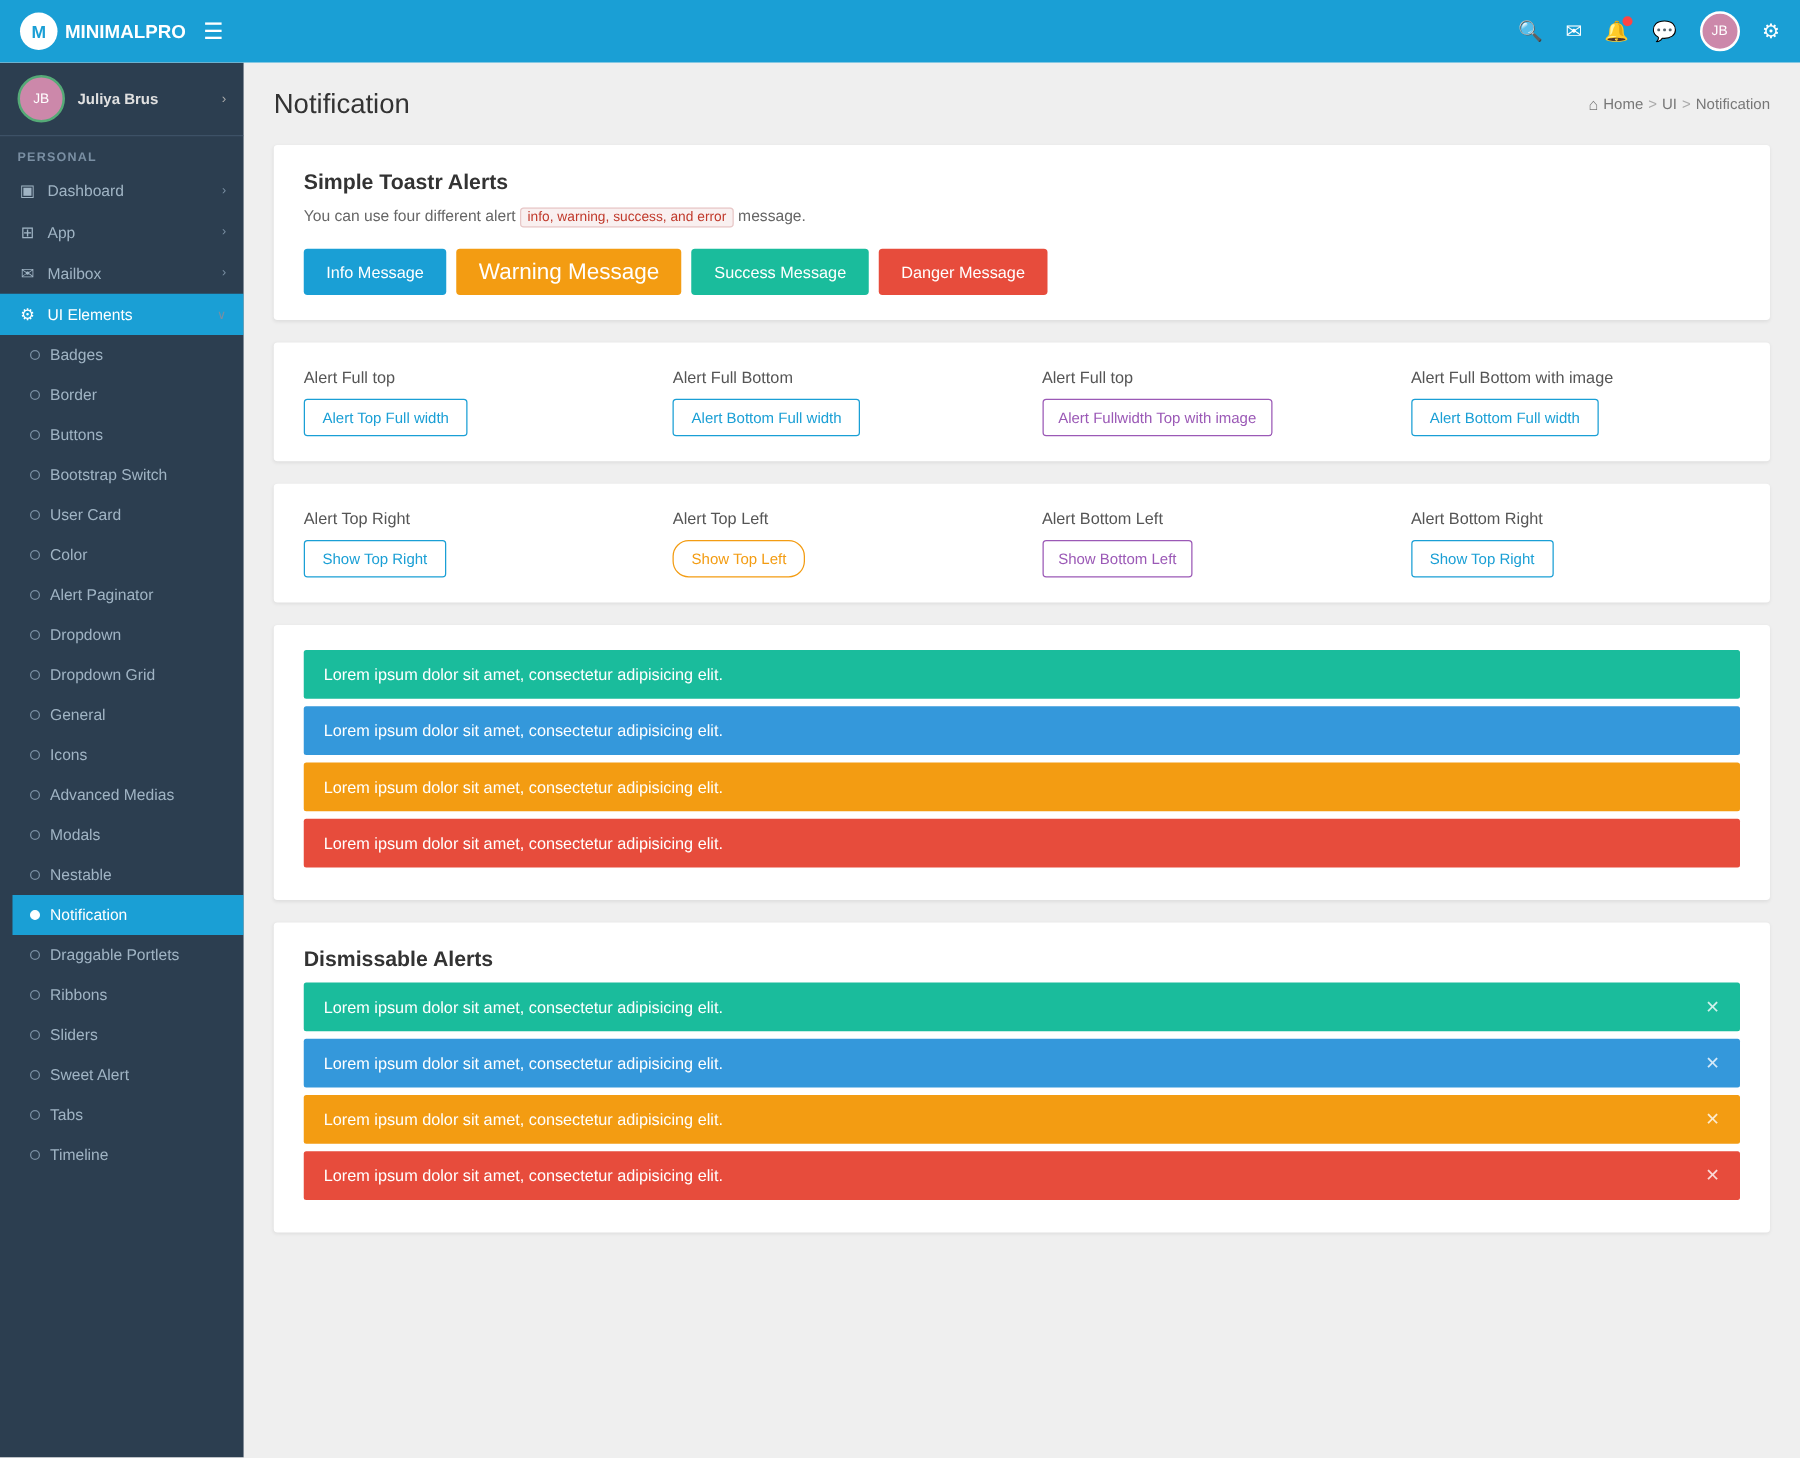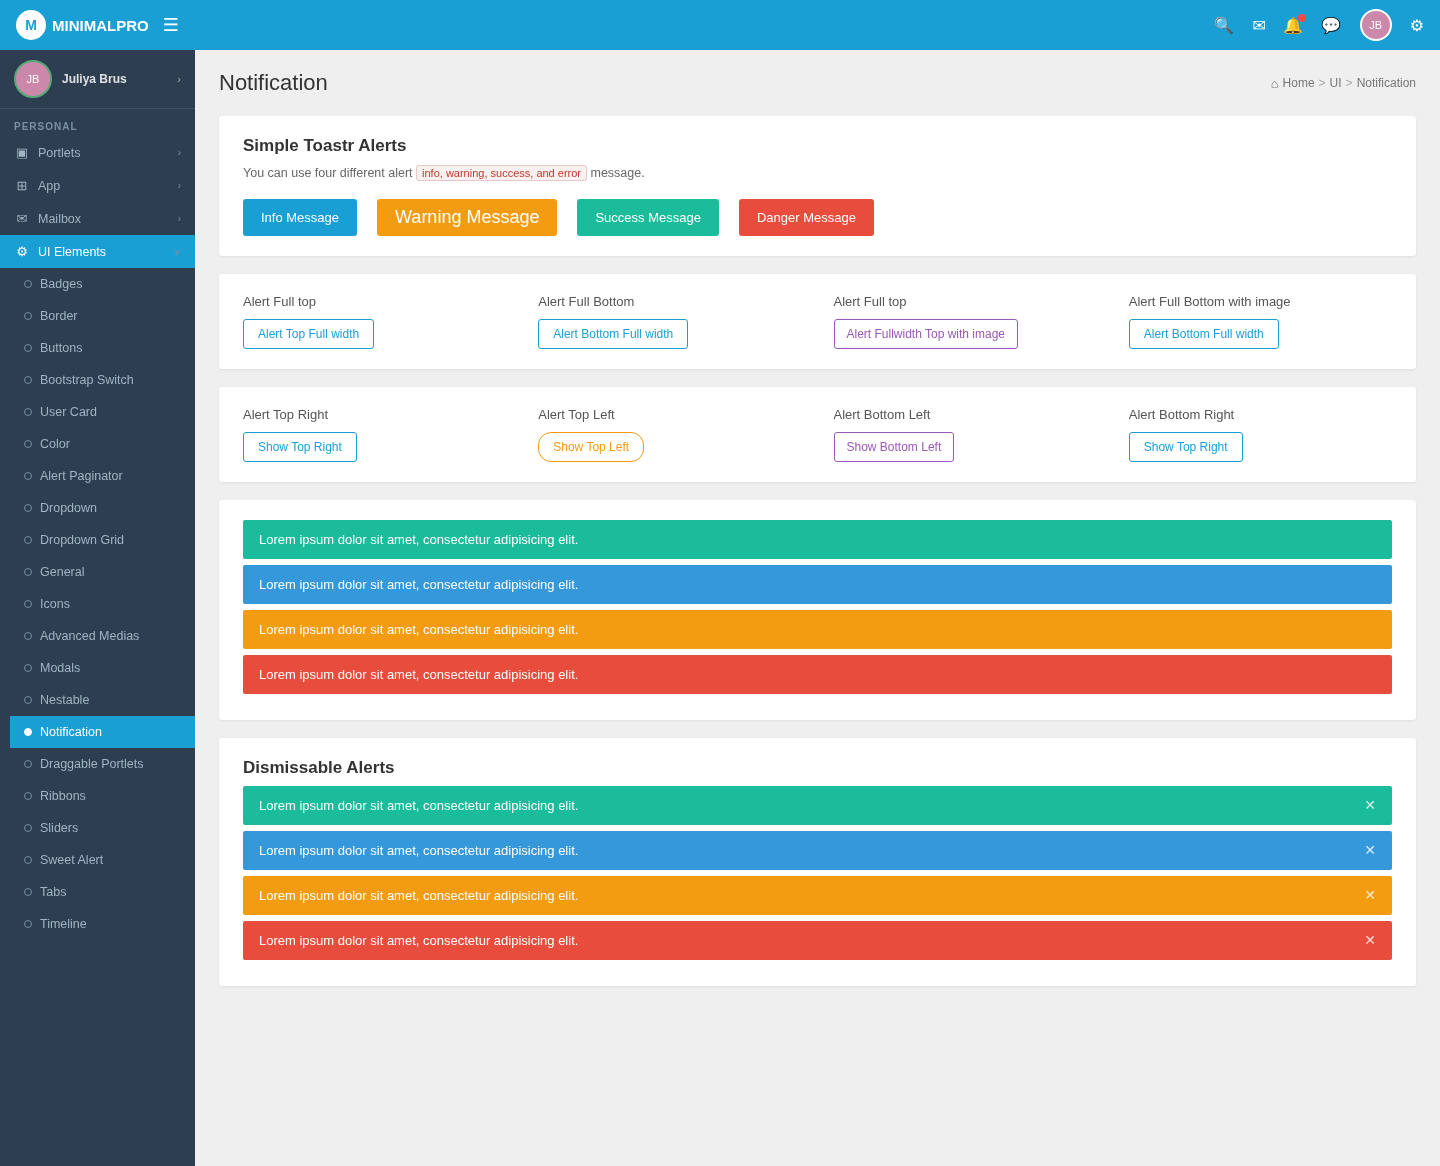--- a/index.html
+++ b/index.html
@@ -69,21 +69,21 @@
     .breadcrumb a { color: #777; text-decoration: none; }
     .breadcrumb .sep { color: #aaa; }
     .breadcrumb .home-icon { font-size: 13px; }
 
     .card { background: #fff; border-radius: 3px; padding: 20px 24px; margin-bottom: 18px; box-shadow: 0 1px 3px rgba(0,0,0,0.07); }
 
     
     .section-title { font-size: 17px; font-weight: 600; color: #333; margin-bottom: 8px; }
     .section-desc { font-size: 12.5px; color: #666; margin-bottom: 16px; line-height: 1.5; }
     .code-badge { display: inline; background: #f9f0f0; border: 1px solid #e8c8c8; color: #c0392b; font-family: Liberation Sans, sans-serif; font-size: 11px; padding: 1px 5px; border-radius: 3px; }
-    .btn-row { display: flex; gap: 20px; flex-wrap: wrap; }
+    .btn-row { display: flex; gap: 8px; flex-wrap: wrap; }
     .btn-info { background: #1a9fd5; color: #fff; border: none; padding: 8px 18px; border-radius: 3px; font-size: 13px; cursor: pointer; }
     .btn-warning { background: #f39c12; color: #fff; border: none; padding: 8px 18px; border-radius: 3px; font-size: 18px; cursor: pointer; }
     .btn-success { background: #1abc9c; color: #fff; border: none; padding: 8px 18px; border-radius: 3px; font-size: 13px; cursor: pointer; }
     .btn-danger { background: #e74c3c; color: #fff; border: none; padding: 8px 18px; border-radius: 3px; font-size: 13px; cursor: pointer; }
 
     
     .alert-grid { display: grid; grid-template-columns: repeat(4, 1fr); gap: 32px; }
     .alert-col h4 { font-size: 13px; color: #555; margin-bottom: 10px; font-weight: 500; }
     .btn-outline-info { background: transparent; color: #1a9fd5; border: 1.5px solid #1a9fd5; padding: 7px 14px; border-radius: 3px; font-size: 12px; cursor: pointer; white-space: nowrap; }
     .btn-outline-warning { background: transparent; color: #f39c12; border: 1.5px solid #f39c12; padding: 7px 14px; border-radius: 13px; font-size: 12px; cursor: pointer; white-space: nowrap; }
@@ -131,21 +131,21 @@
       <div class="user-info">
         <div class="user-name">Juliya Brus</div>
       </div>
       <span class="user-chevron">›</span>
     </div>
 
     <div class="sidebar-section-label">PERSONAL</div>
 
     <div class="sidebar-item">
       <span class="s-icon">▣</span>
-      <span class="s-label">Portlets</span>
+      <span class="s-label">Dashboard</span>
       <span class="s-chevron">›</span>
     </div>
     <div class="sidebar-item">
       <span class="s-icon">⊞</span>
       <span class="s-label">App</span>
       <span class="s-chevron">›</span>
     </div>
     <div class="sidebar-item">
       <span class="s-icon">✉</span>
       <span class="s-label">Mailbox</span>

